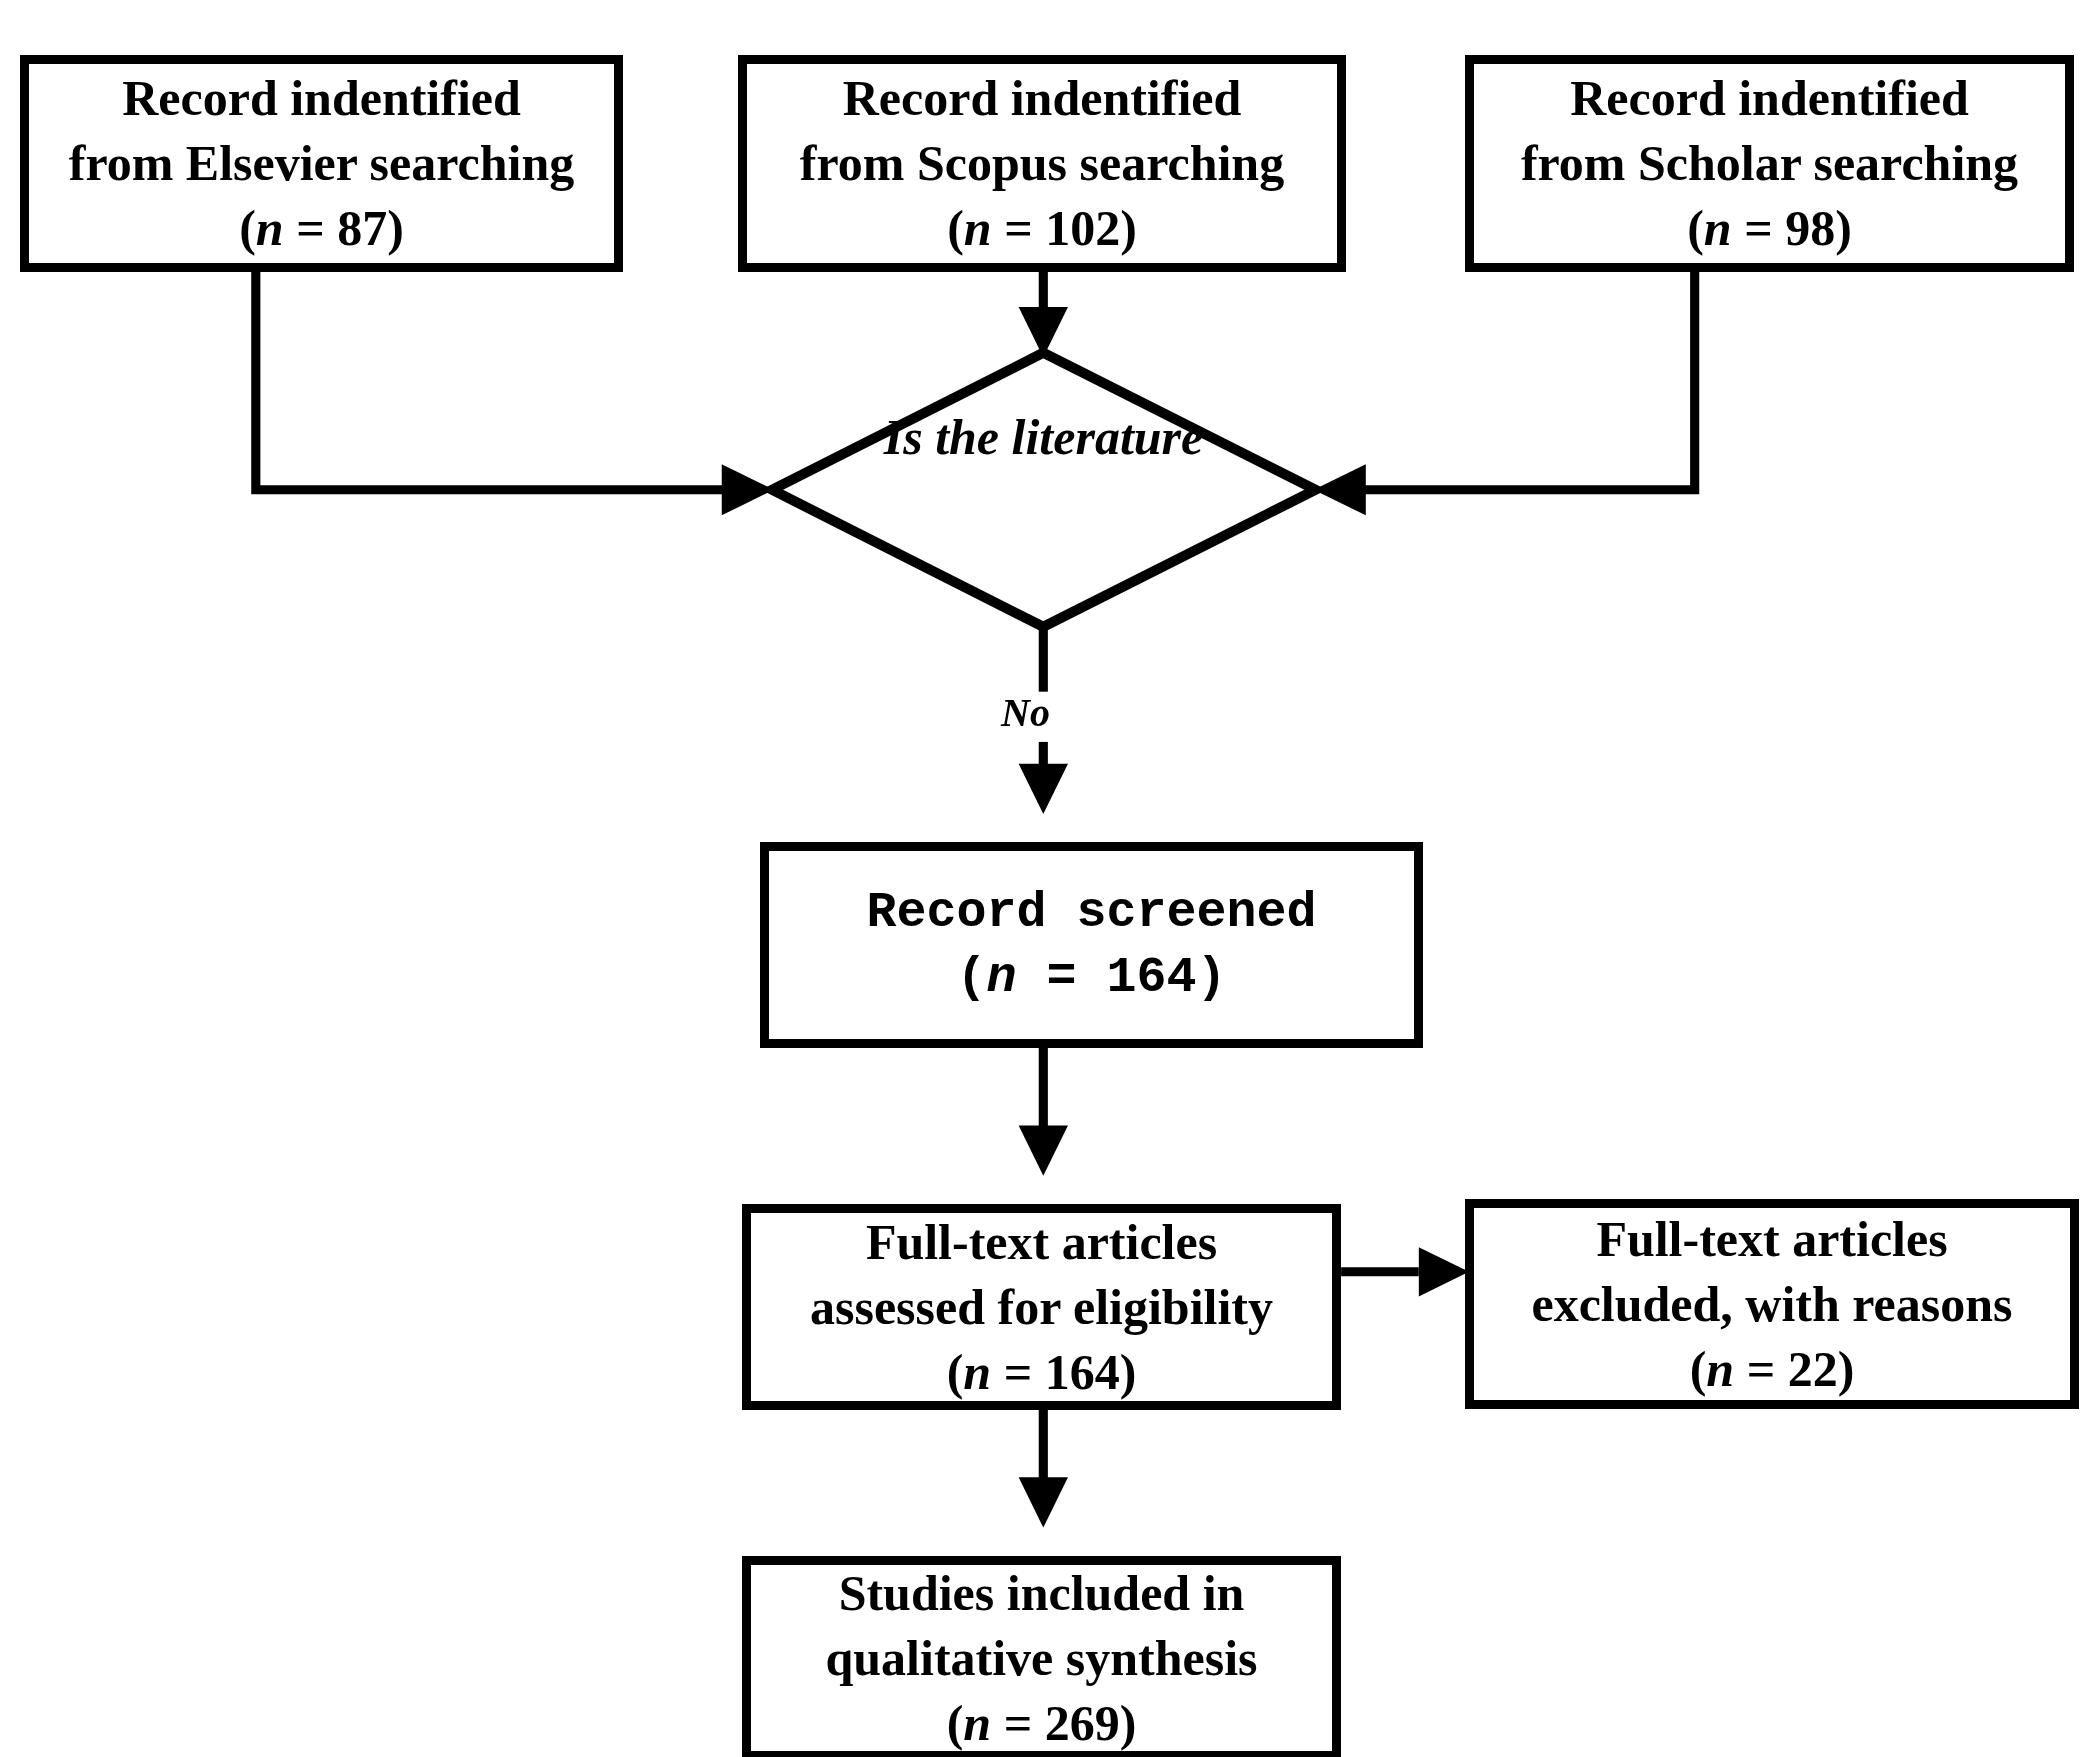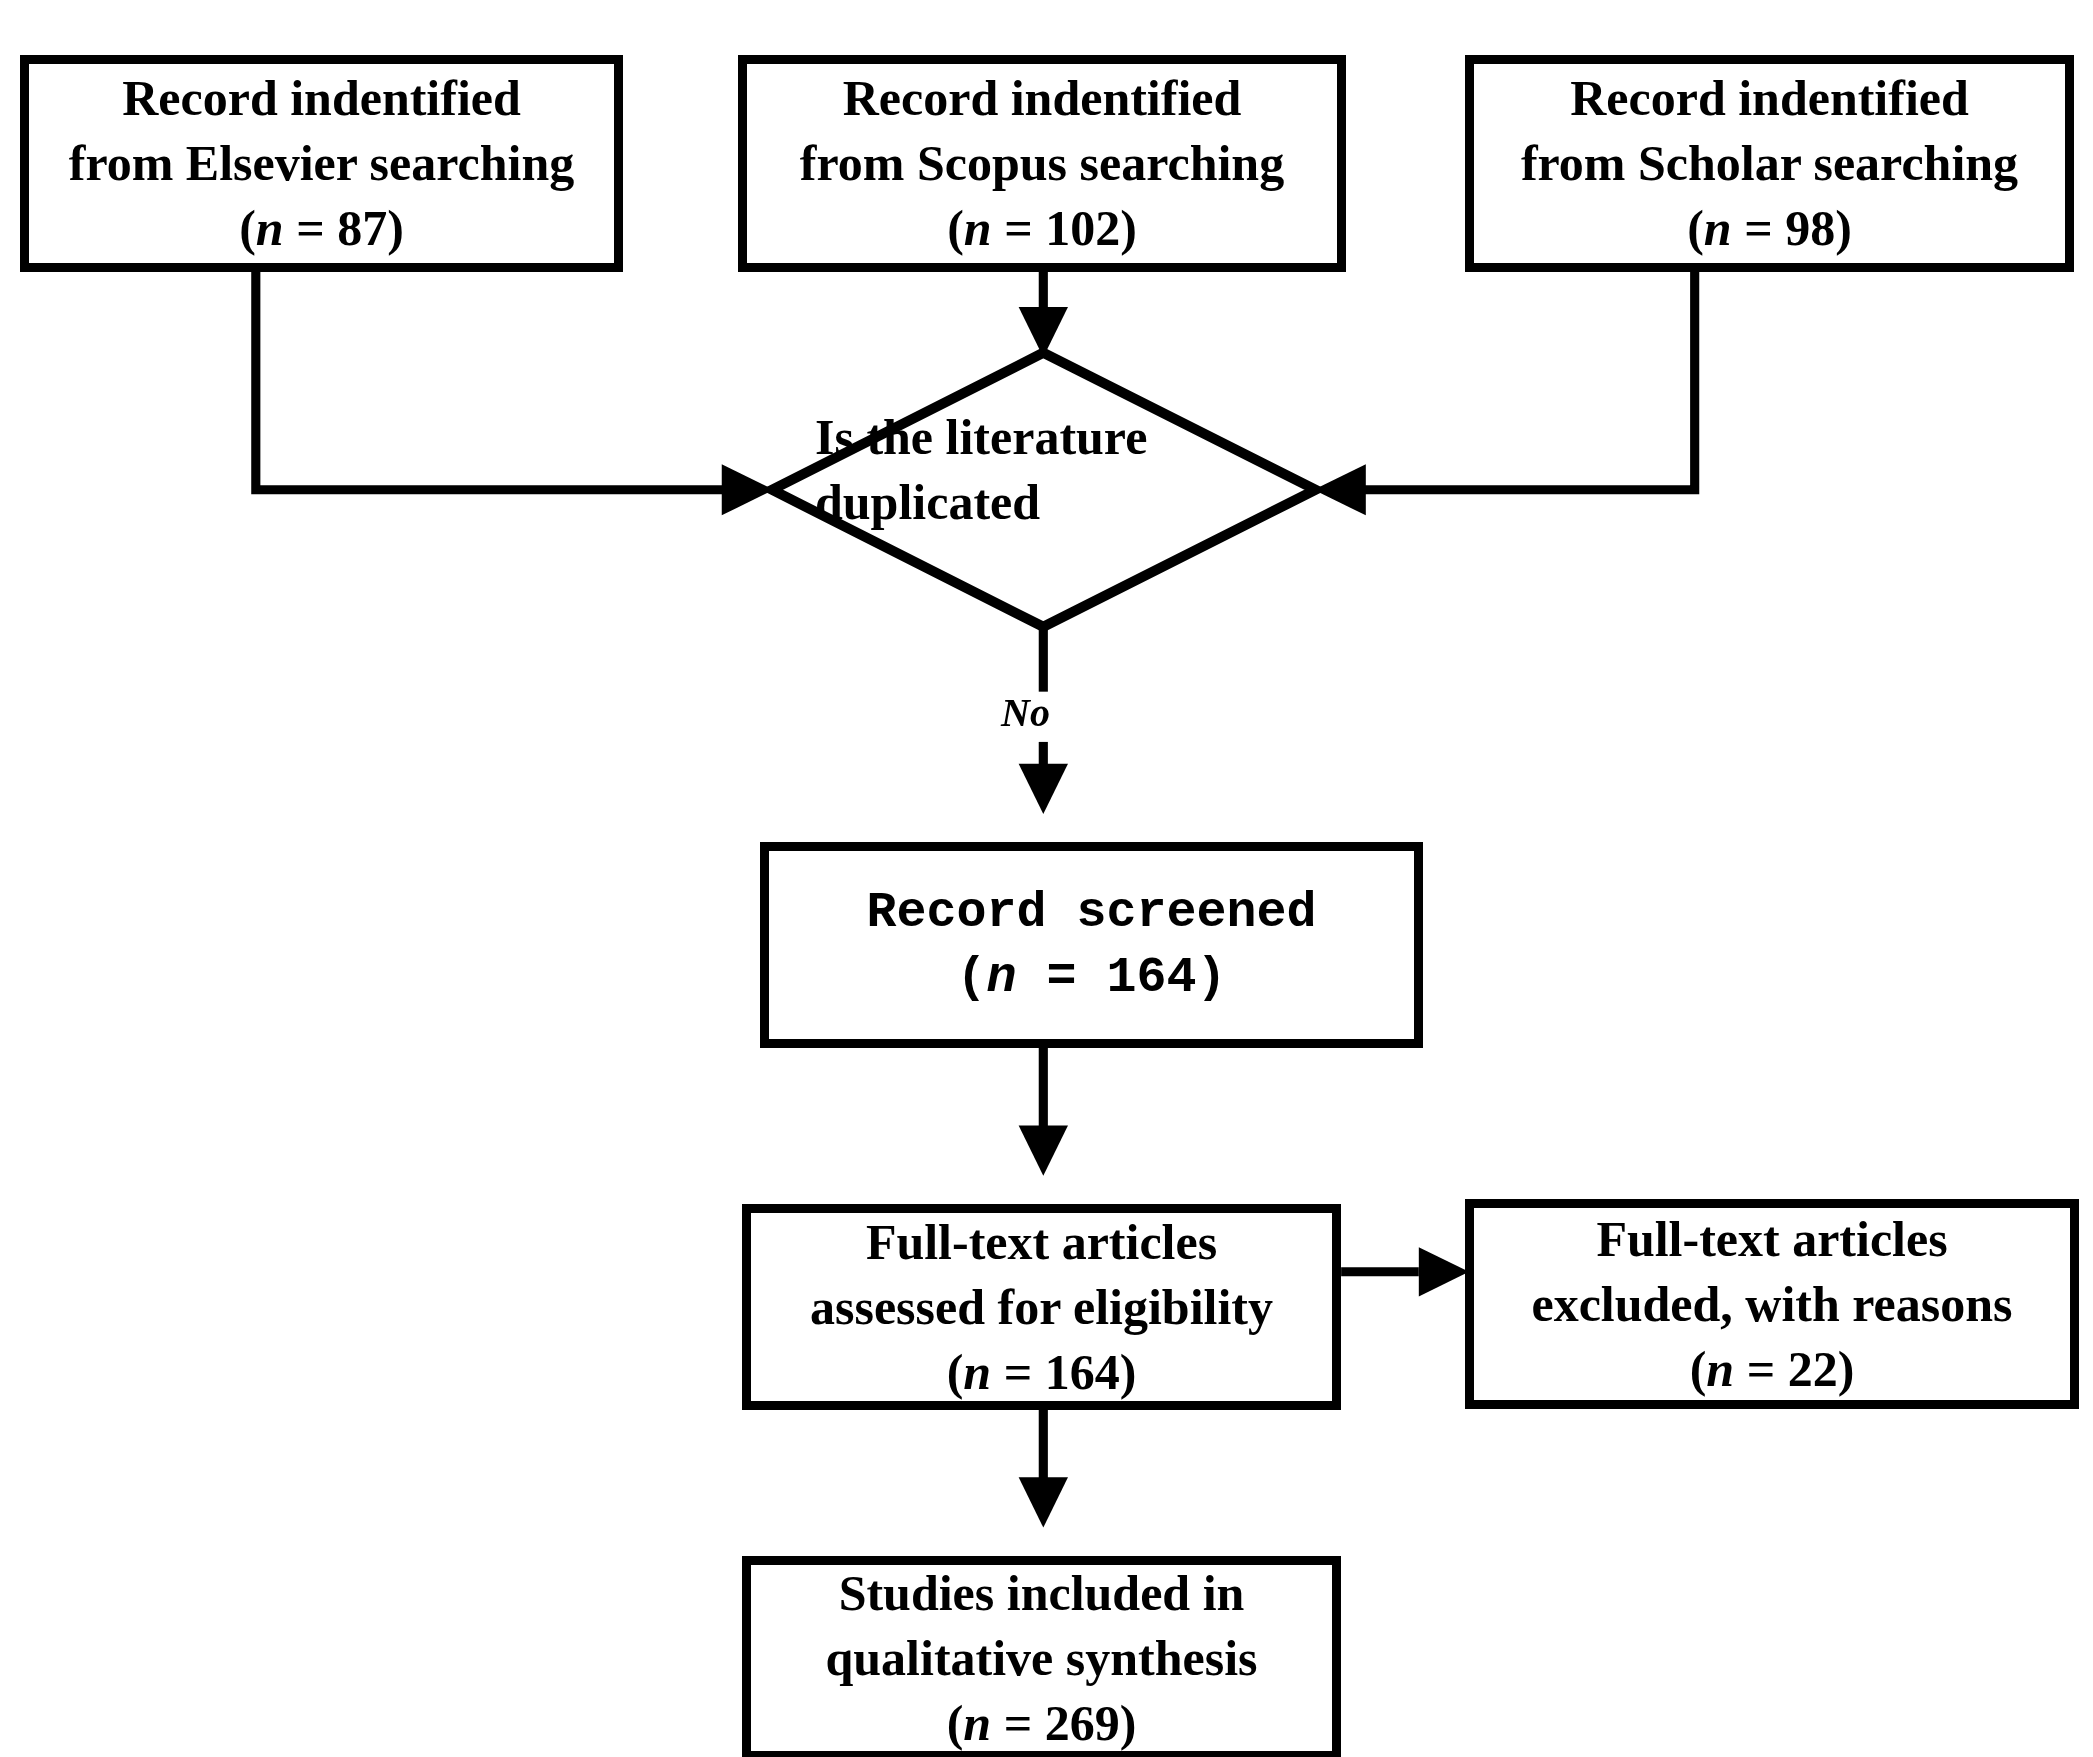--- a/index.html
+++ b/index.html
@@ -43,25 +43,26 @@
   #box-screened { left: 760px;  top: 810px;  width: 663px; height: 206px; font-family: Liberation Mono, monospace; }
   #box-assessed { left: 742px;  top: 1172px; width: 599px; height: 206px; }
   #box-excluded { left: 1465px; top: 1167px; width: 614px; height: 210px; }
   #box-included { left: 742px;  top: 1524px; width: 599px; height: 204px; }
   .nvar { font-style: italic; }
   .diamond-label {
     position: absolute;
     left: 815px;
     top: 405px;
     width: 457px;
-    text-align: left;
+    text-align: center;
     font-weight: bold;
     font-size: 50px;
     line-height: 65px;
     white-space: nowrap;
+    font-style: italic;
   }
   .no-label {
     position: absolute;
     left: 934px;
     top: 687px;
     width: 183px;
     text-align: center;
     font-weight: bold;
     font-style: italic;
     font-size: 40px;
@@ -114,21 +115,20 @@
   </div>
 
   <div class="box" id="box-scholar">
     <div>Record indentified</div>
     <div>from Scholar searching</div>
     <div><span>(</span><span class="nvar">n</span><span> = 98)</span></div>
   </div>
 
   <div class="diamond-label">
     <div>Is the literature</div>
-    <div>duplicated</div>
   </div>
 
   <div class="no-label">No</div>
 
   <div class="box" id="box-screened">
     <div>Record screened</div>
     <div><span>(</span><span class="nvar">n</span><span> = 164)</span></div>
   </div>
 
   <div class="box" id="box-assessed">

